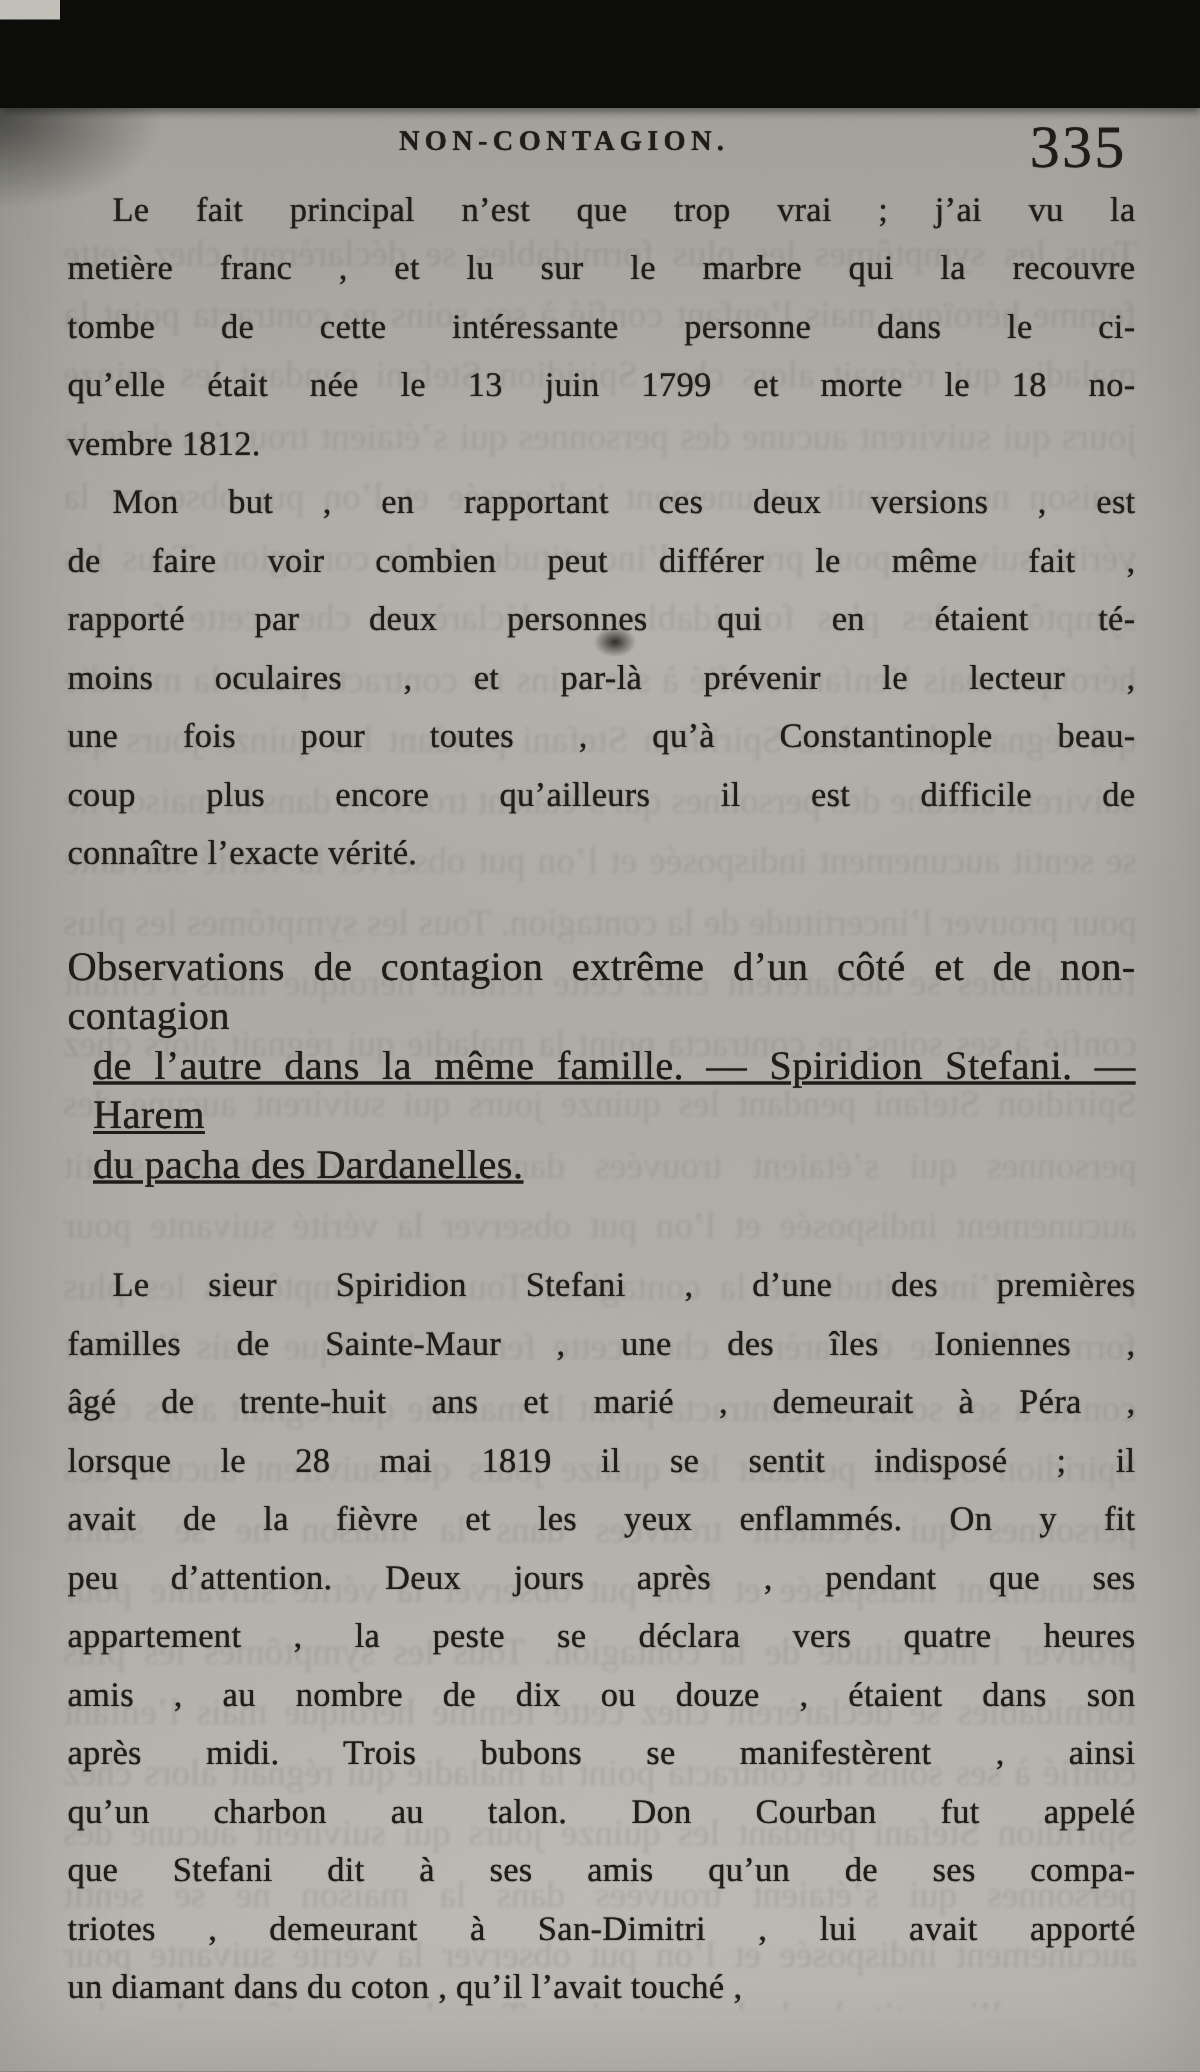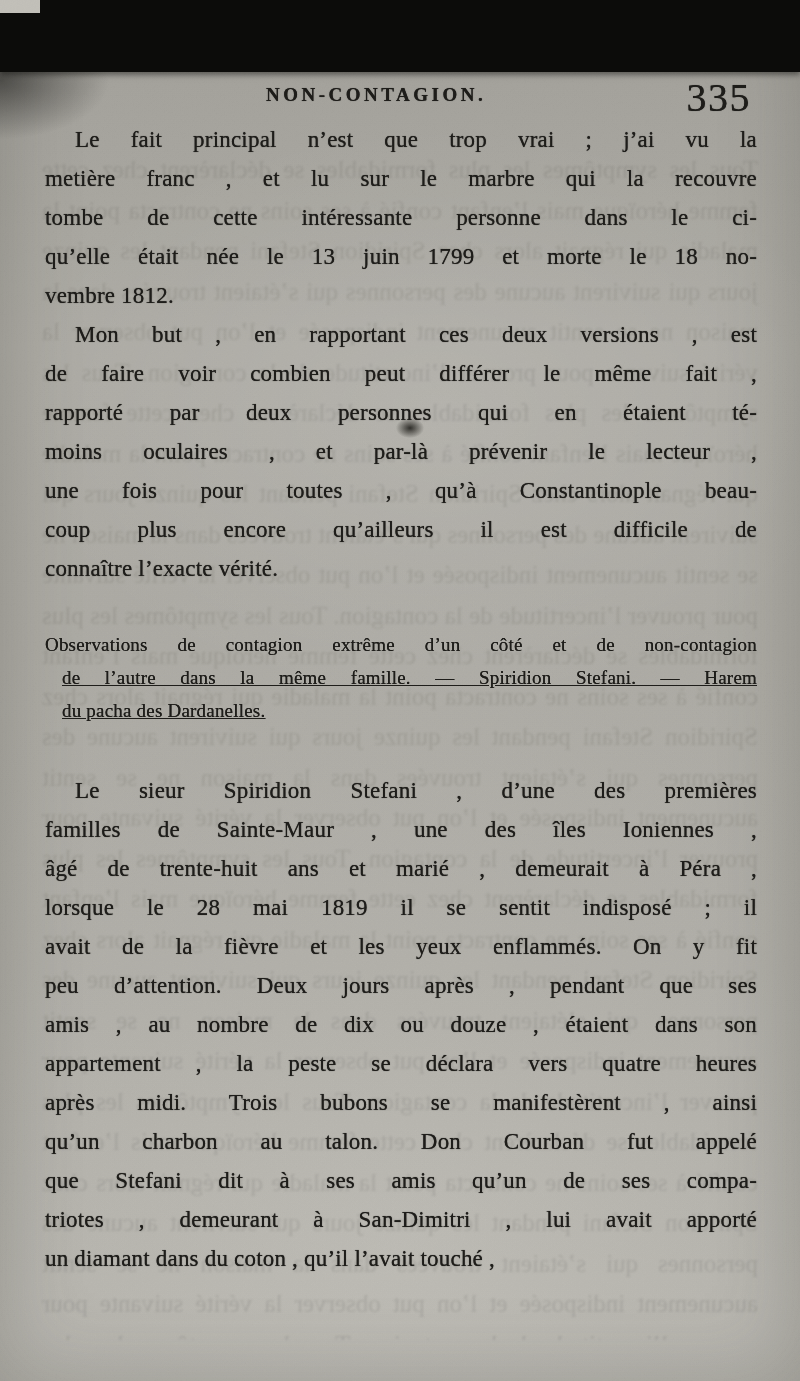--- a/index.html
+++ b/index.html
@@ -62,21 +62,21 @@
   .line {
     font-size:23px; line-height:39px;
     letter-spacing:0.2px;
     text-align:justify; text-align-last:justify;
     text-shadow:0 0 0.8px currentColor;
     white-space:normal;
   }
   .line.last { text-align-last:left; }
   .line.indent { padding-left:30px; }
   .section_heading { margin:40px 0 44px; }
-  .section_heading .line { font-size:19px; line-height:33px; text-shadow:0 0 0.6px currentColor; }
+  .section_heading .line { font-size:27px; line-height:33px; text-shadow:0 0 0.6px currentColor; }
   .section_heading .line.hang { padding-left:17px;text-decoration:underline; }
   .smudge {
     position:absolute; left:396px; top:418px; width:28px; height:20px;
     background:radial-gradient(ellipse at center, rgba(24,23,19,0.85), rgba(24,23,19,0) 72%);
     border-radius:50%;
     z-index:2; pointer-events:none;
   }
   .grain {
     position:absolute; top:0; left:0; z-index:4;
     pointer-events:none; mix-blend-mode:multiply;
@@ -121,22 +121,22 @@
           <div class="line hang">de l’autre dans la même famille. — Spiridion Stefani. — Harem</div>
           <div class="line last hang">du pacha des Dardanelles.</div>
         </div>
         <div class="block paragraph">
           <div class="line indent">Le sieur Spiridion Stefani , d’une des premières</div>
           <div class="line">familles de Sainte-Maur , une des îles Ioniennes ,</div>
           <div class="line">âgé de trente-huit ans et marié , demeurait à Péra ,</div>
           <div class="line">lorsque le 28 mai 1819 il se sentit indisposé ; il</div>
           <div class="line">avait de la fièvre et les yeux enflammés. On y fit</div>
           <div class="line">peu d’attention. Deux jours après , pendant que ses</div>
+          <div class="line">appartement , la peste se déclara vers quatre heures</div>
           <div class="line">amis , au nombre de dix ou douze , étaient dans son</div>
-          <div class="line">appartement , la peste se déclara vers quatre heures</div>
           <div class="line">après midi. Trois bubons se manifestèrent , ainsi</div>
           <div class="line">qu’un charbon au talon. Don Courban fut appelé</div>
           <div class="line">que Stefani dit à ses amis qu’un de ses compa-</div>
           <div class="line">triotes , demeurant à San-Dimitri , lui avait apporté</div>
           <div class="line last">un diamant dans du coton , qu’il l’avait touché ,</div>
         </div>
       </div>
   </div>
 
   <div class="smudge"></div>

